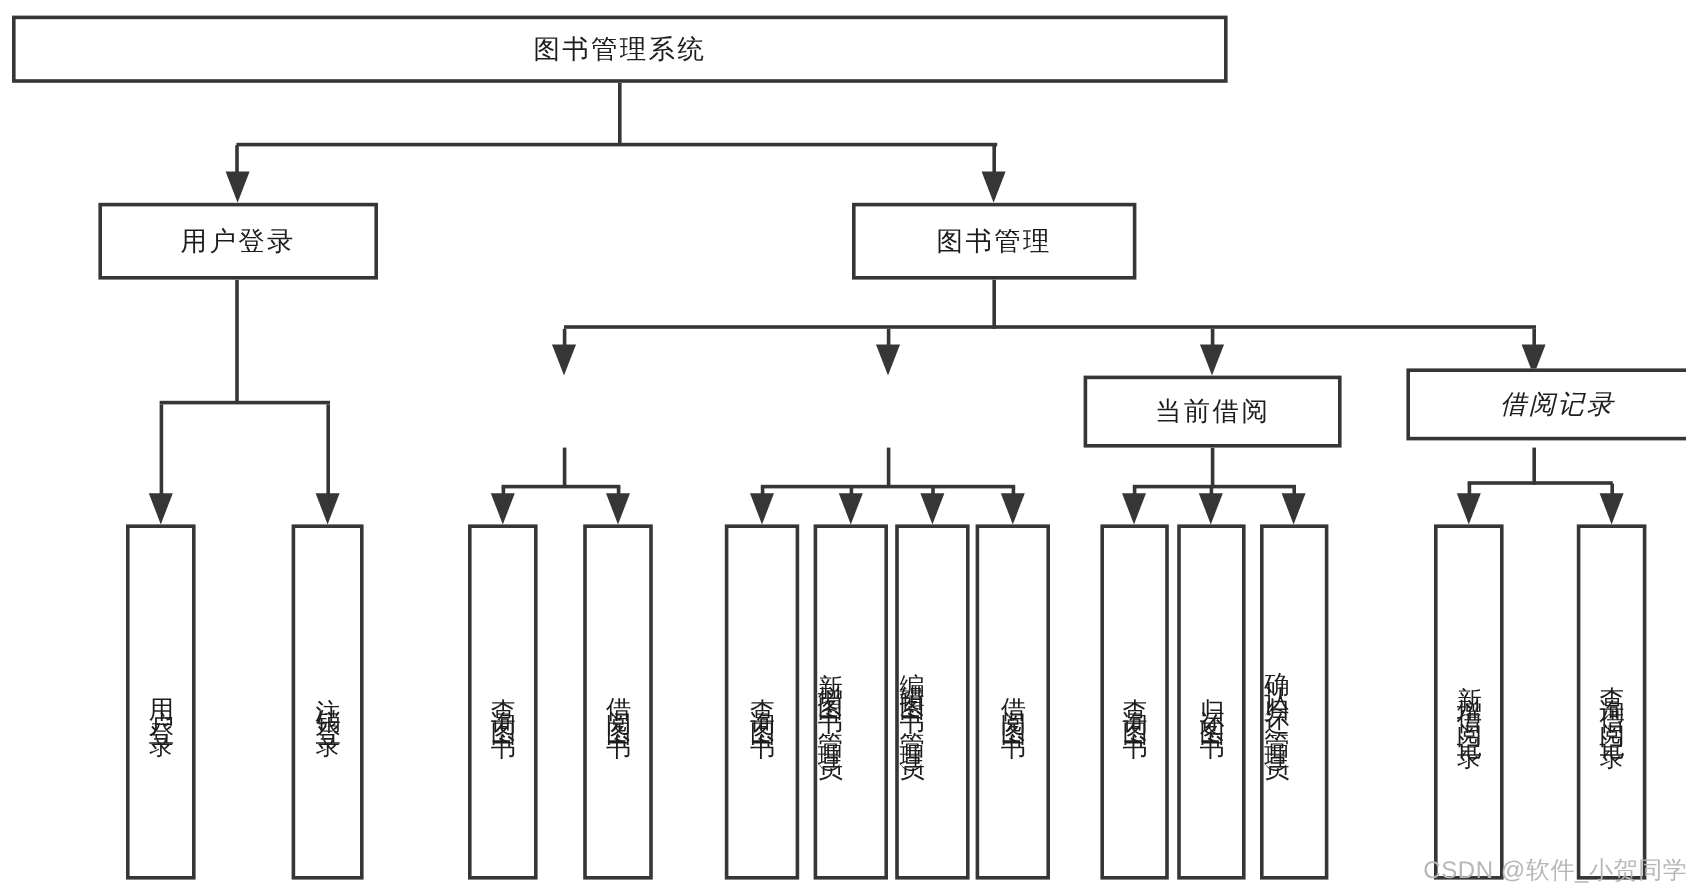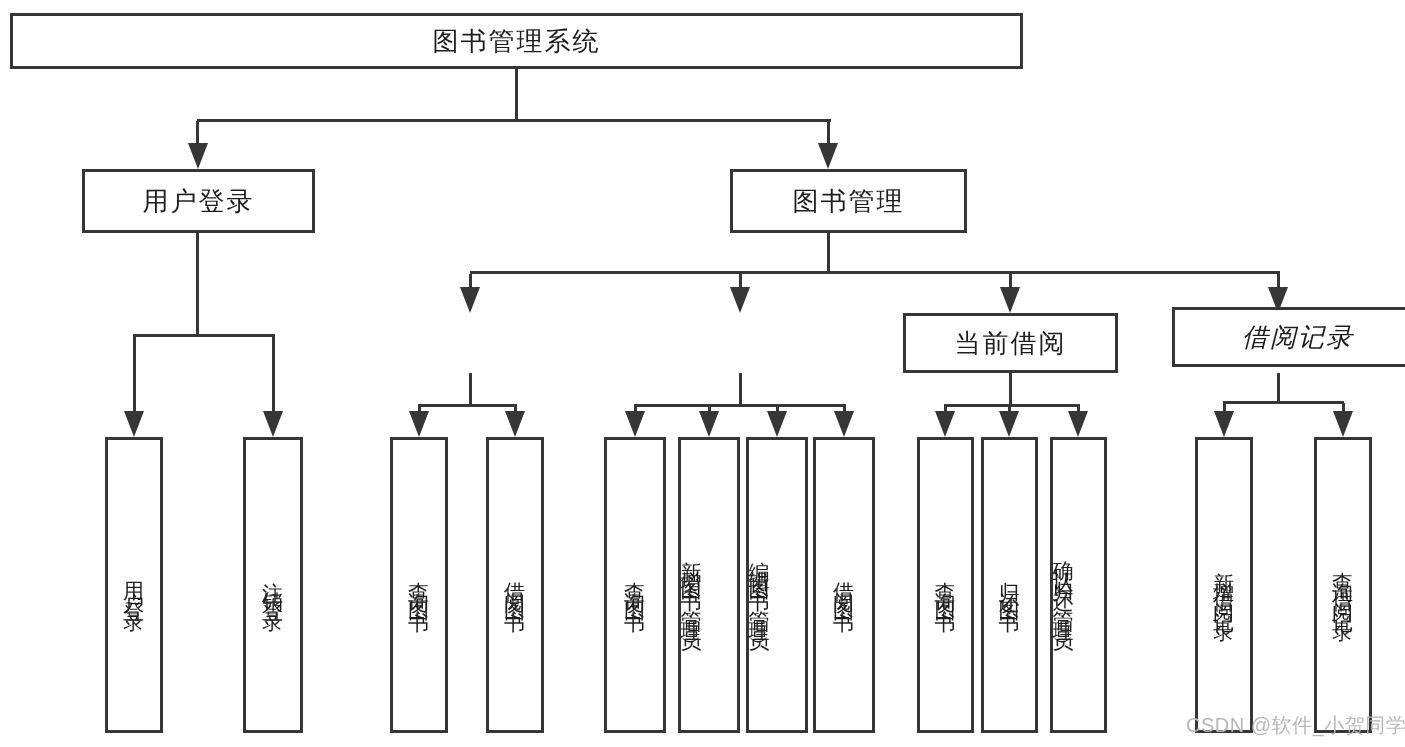--- a/index.html
+++ b/index.html
@@ -19,21 +19,21 @@
     overflow:hidden;
   }
   
   .hbox{
     position:absolute;
     border:3px solid var(--line);
     background:#fff;
     display:flex;
     align-items:center;
     justify-content:center;
-    font-size:26px;
+    font-size:22px;
     letter-spacing:2px;
     color:var(--text);
     z-index:2;
   }
   
   .vbox{
     position:absolute;
     border:3px solid var(--line);
     background:#fff;
     display:flex;
@@ -84,21 +84,21 @@
 
 <div class="canvas">
 
   <div class="hbox" style="left:10px;top:13px;width:1013px;height:56px;">
     <span>图书管理系统</span>
   </div>
 
   <div class="hbox" style="left:82px;top:169px;width:233px;height:64px;">
     <span>用户登录</span>
   </div>
-  <div class="hbox" style="left:730px;top:169px;width:237px;height:64px;">
+  <div class="hbox" style="left:710px;top:169px;width:237px;height:64px;">
     <span>图书管理</span>
   </div>
 
   <div class="hbox" style="left:903px;top:313px;width:215px;height:60px;">
     <span>当前借阅</span>
   </div>
   <div class="hbox" style="left:1172px;top:307px;width:252px;height:60px;font-style:italic;">
     <span>借阅记录</span>
   </div>
 

